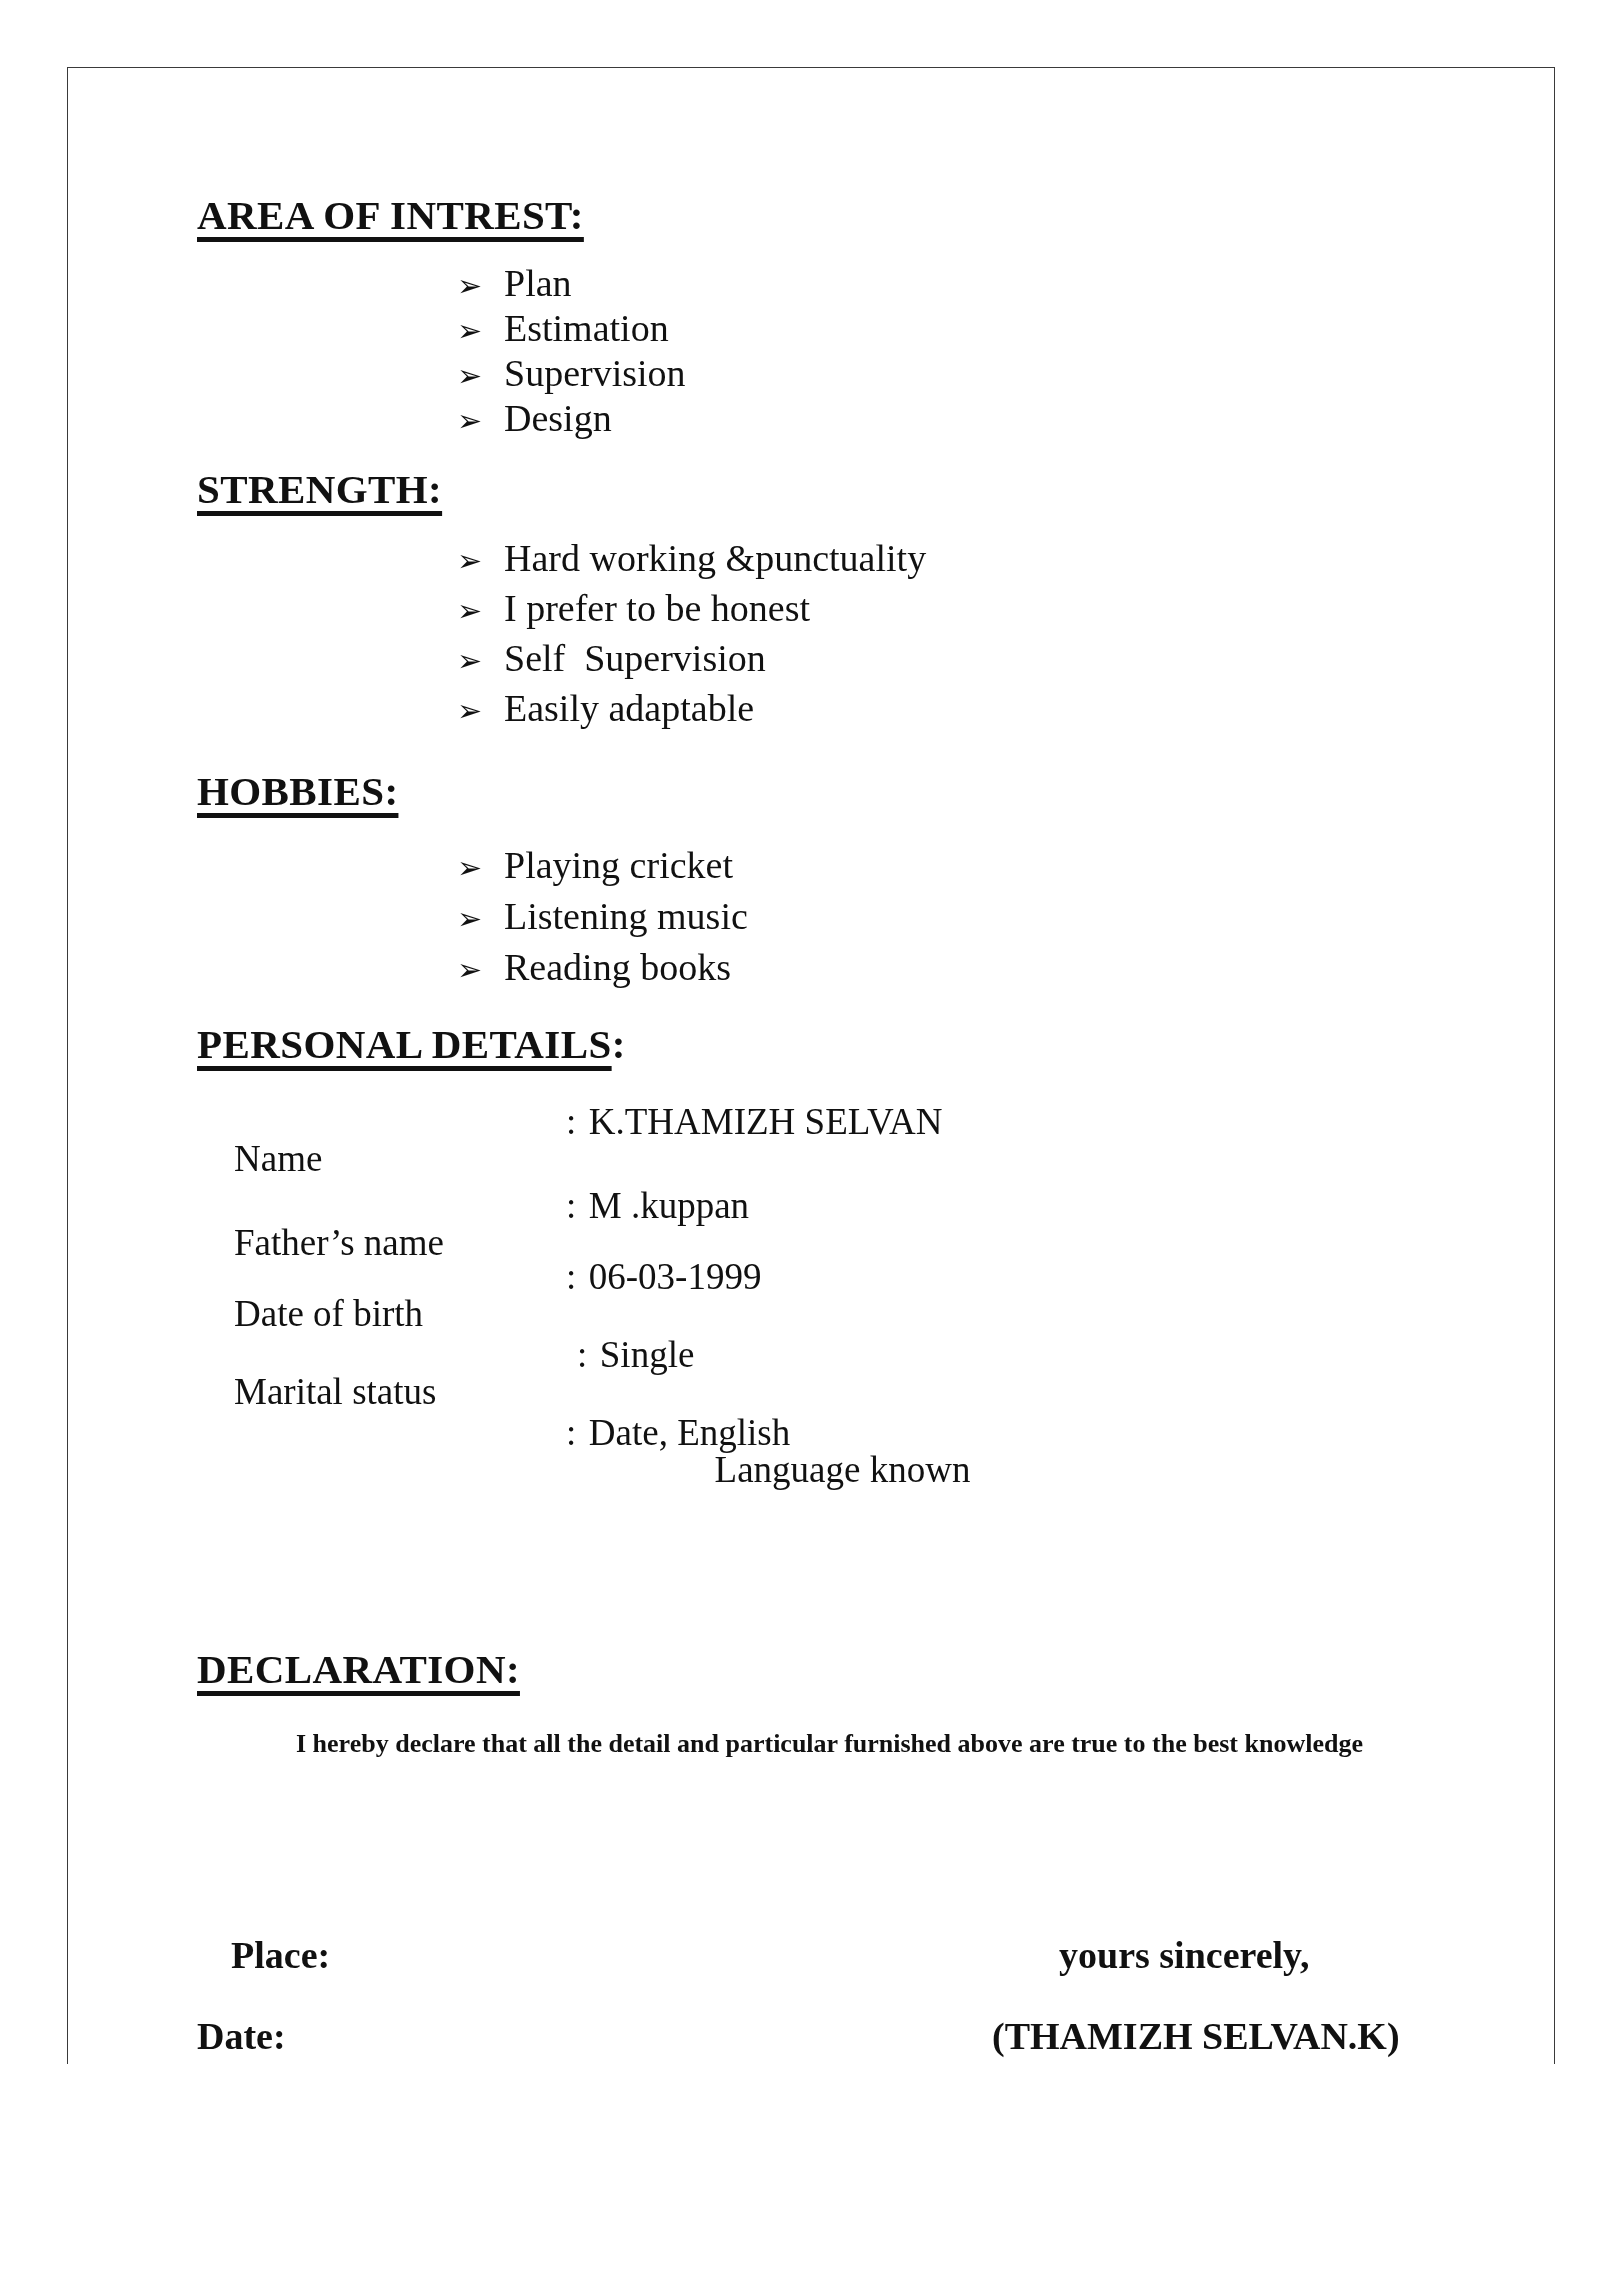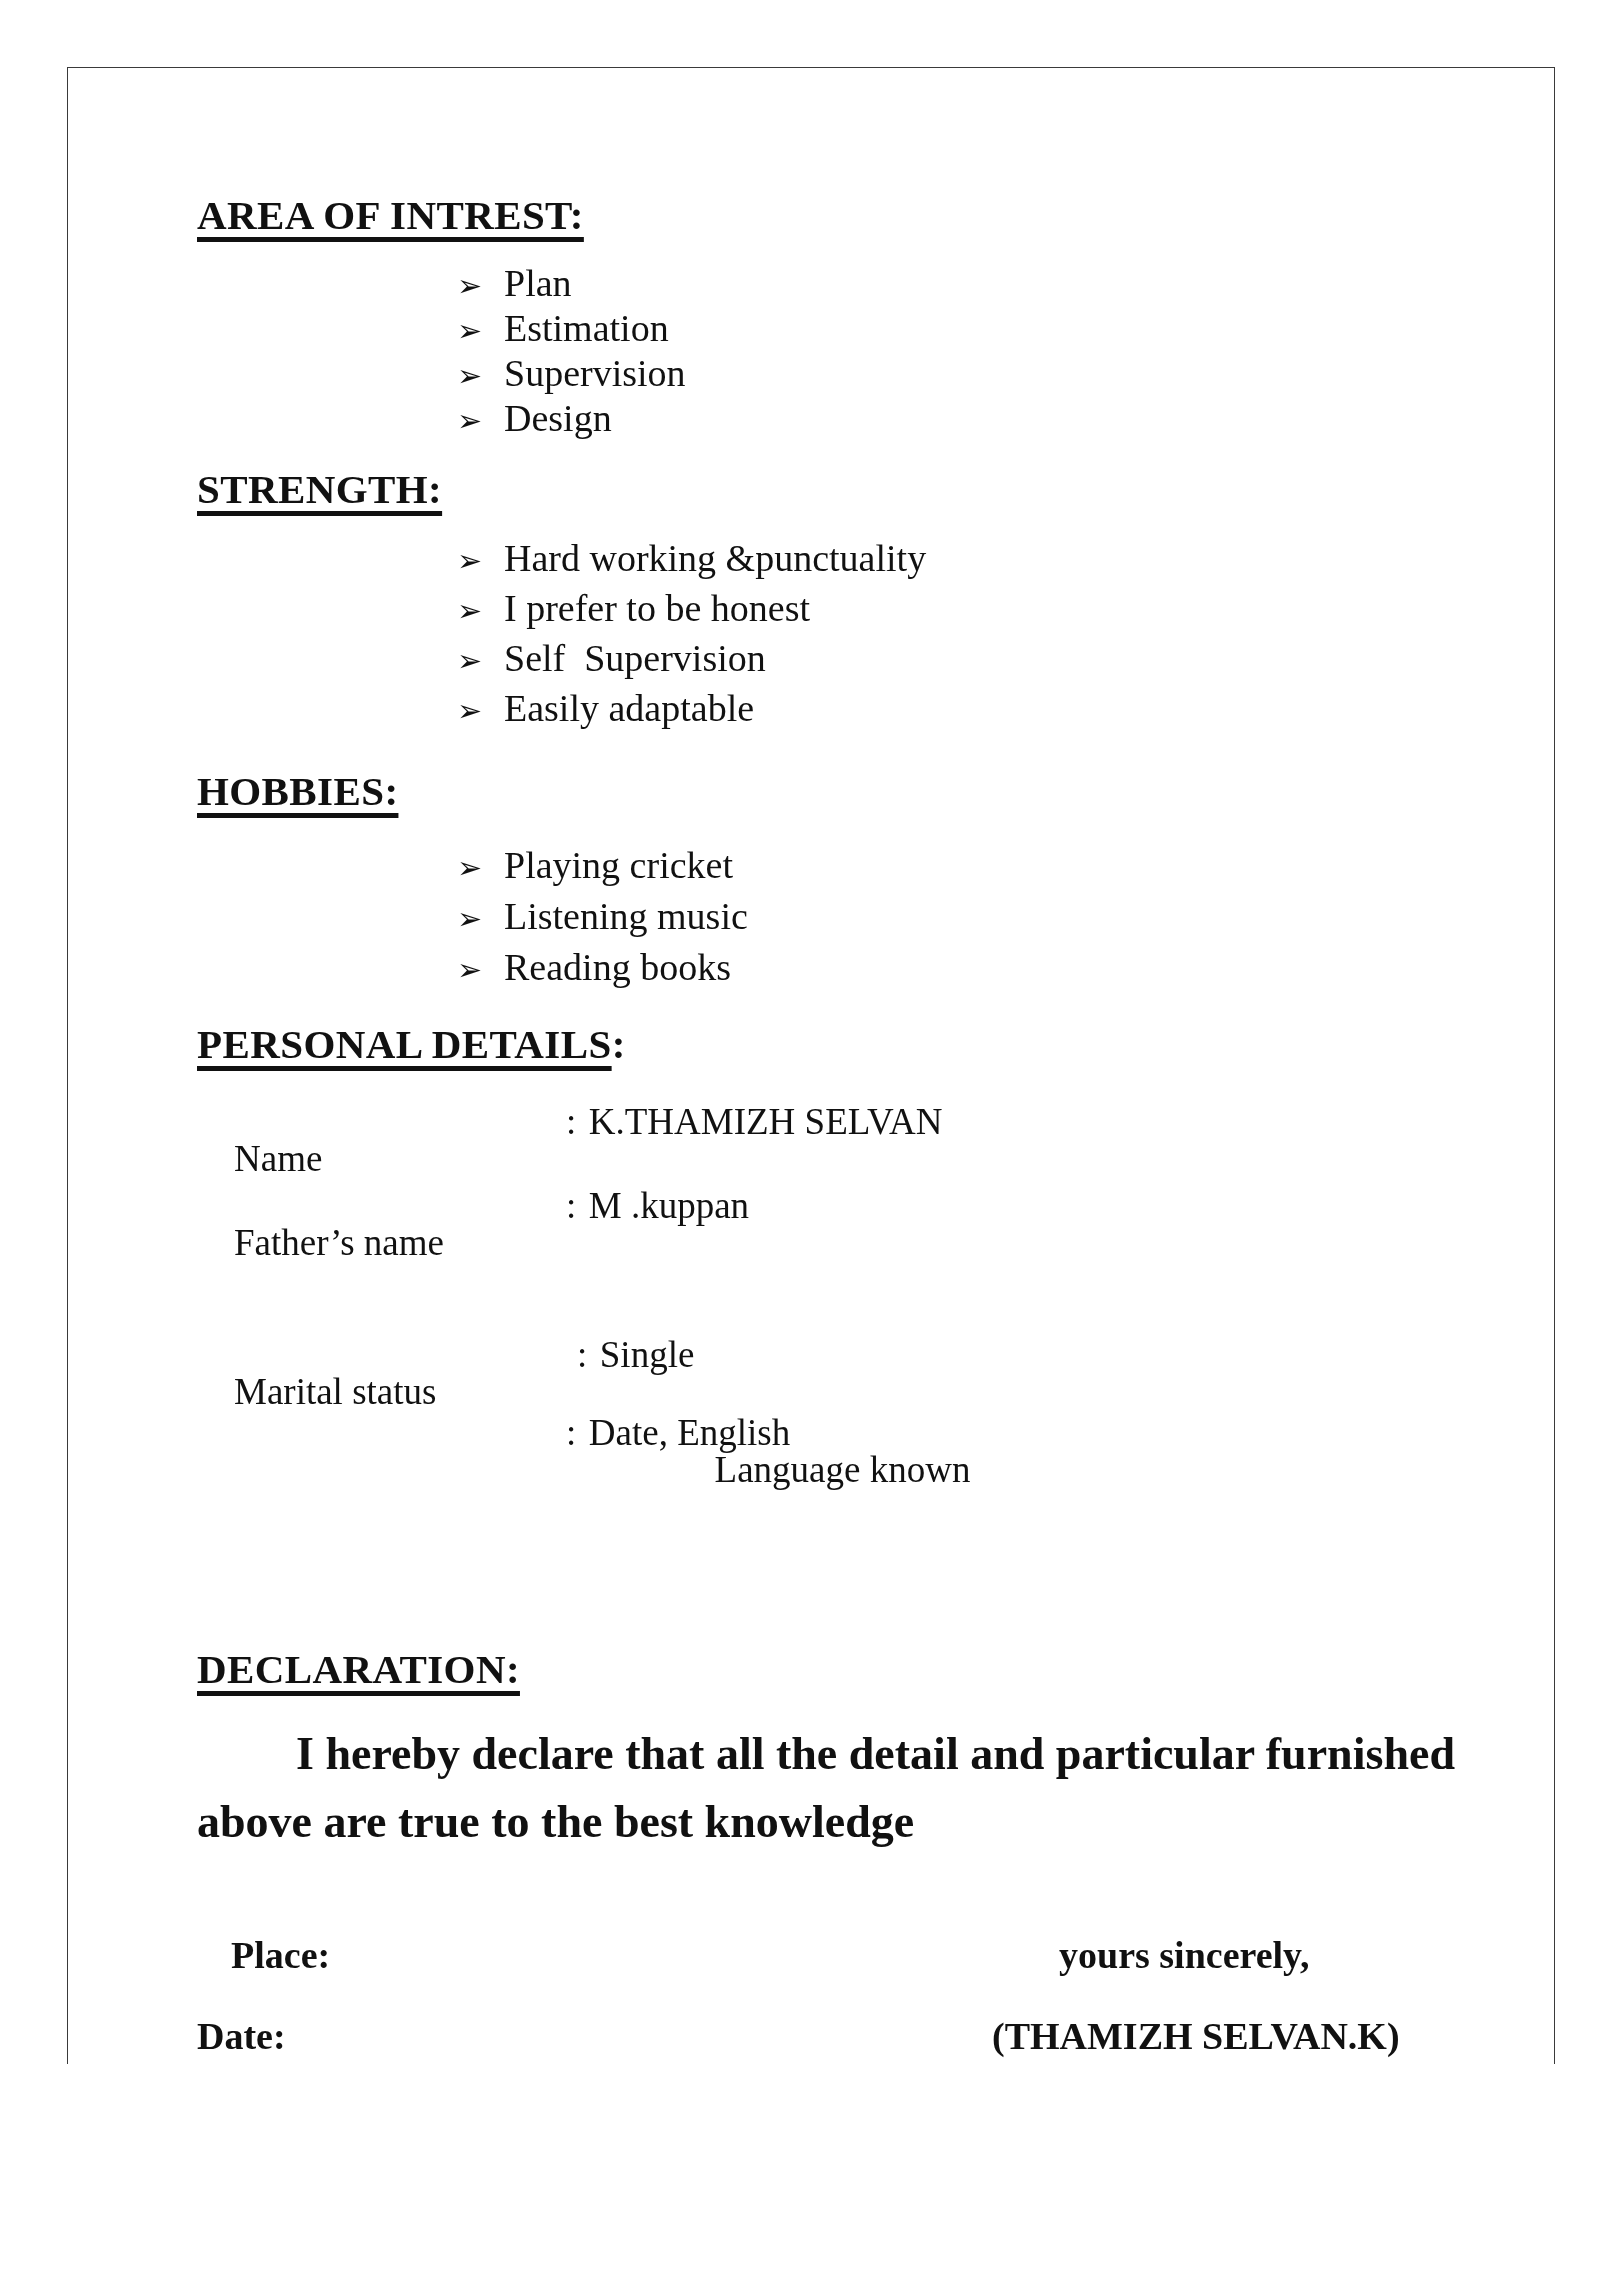--- a/index.html
+++ b/index.html
@@ -63,23 +63,23 @@
   .detail-row .val {
     position: absolute;
     left: 369px;
     top: 0;
   }
   .detail-row .sep { display: inline; }
   .detail-row .vtext { margin-left: 12.5px; }
   .decl-body {
     left: 197px;
     width: 1272px;
-    font-size: 46px;
+    font-size: 26px;
     font-weight: bold;
-    line-height: 68px;
+    line-height: 48px;
     text-indent: 99px;
   }
   .sig {
     font-size: 38px;
     font-weight: bold;
     line-height: 1;
     white-space: nowrap;
   }
 </style>
 </head>
@@ -122,20 +122,24 @@
     <span class="val"><span class="sep">:</span><span class="vtext">K.THAMIZH SELVAN</span></span>
   </div>
 
   <div class="abs heading" style="left:197px; top:1024px;">
     <span class="u">PERSONAL DETAILS</span><span>:</span>
   </div>
   <div class="abs detail-row" style="top:1187px;">
     <span>Father’s name</span>
     <span class="val"><span class="sep">:</span><span class="vtext">M .kuppan</span></span>
   </div>
+  <div class="abs detail-row" style="top:1258px;">
+    <span>Date of birth</span>
+    <span class="val"><span class="sep">:</span><span class="vtext">06-03-1999</span></span>
+  </div>
   <div class="abs detail-row" style="top:1336px;">
     <span>Marital status</span>
     <span class="val" style="left:380px;"><span class="sep">:</span><span class="vtext">Single</span></span>
   </div>
   <div class="abs detail-row" style="top:1414px;text-align:center;">
     <span>Language known</span>
     <span class="val"><span class="sep">:</span><span class="vtext">Date, English</span></span>
   </div>
 
   <div class="abs heading" style="left:197px; top:1649px;">

